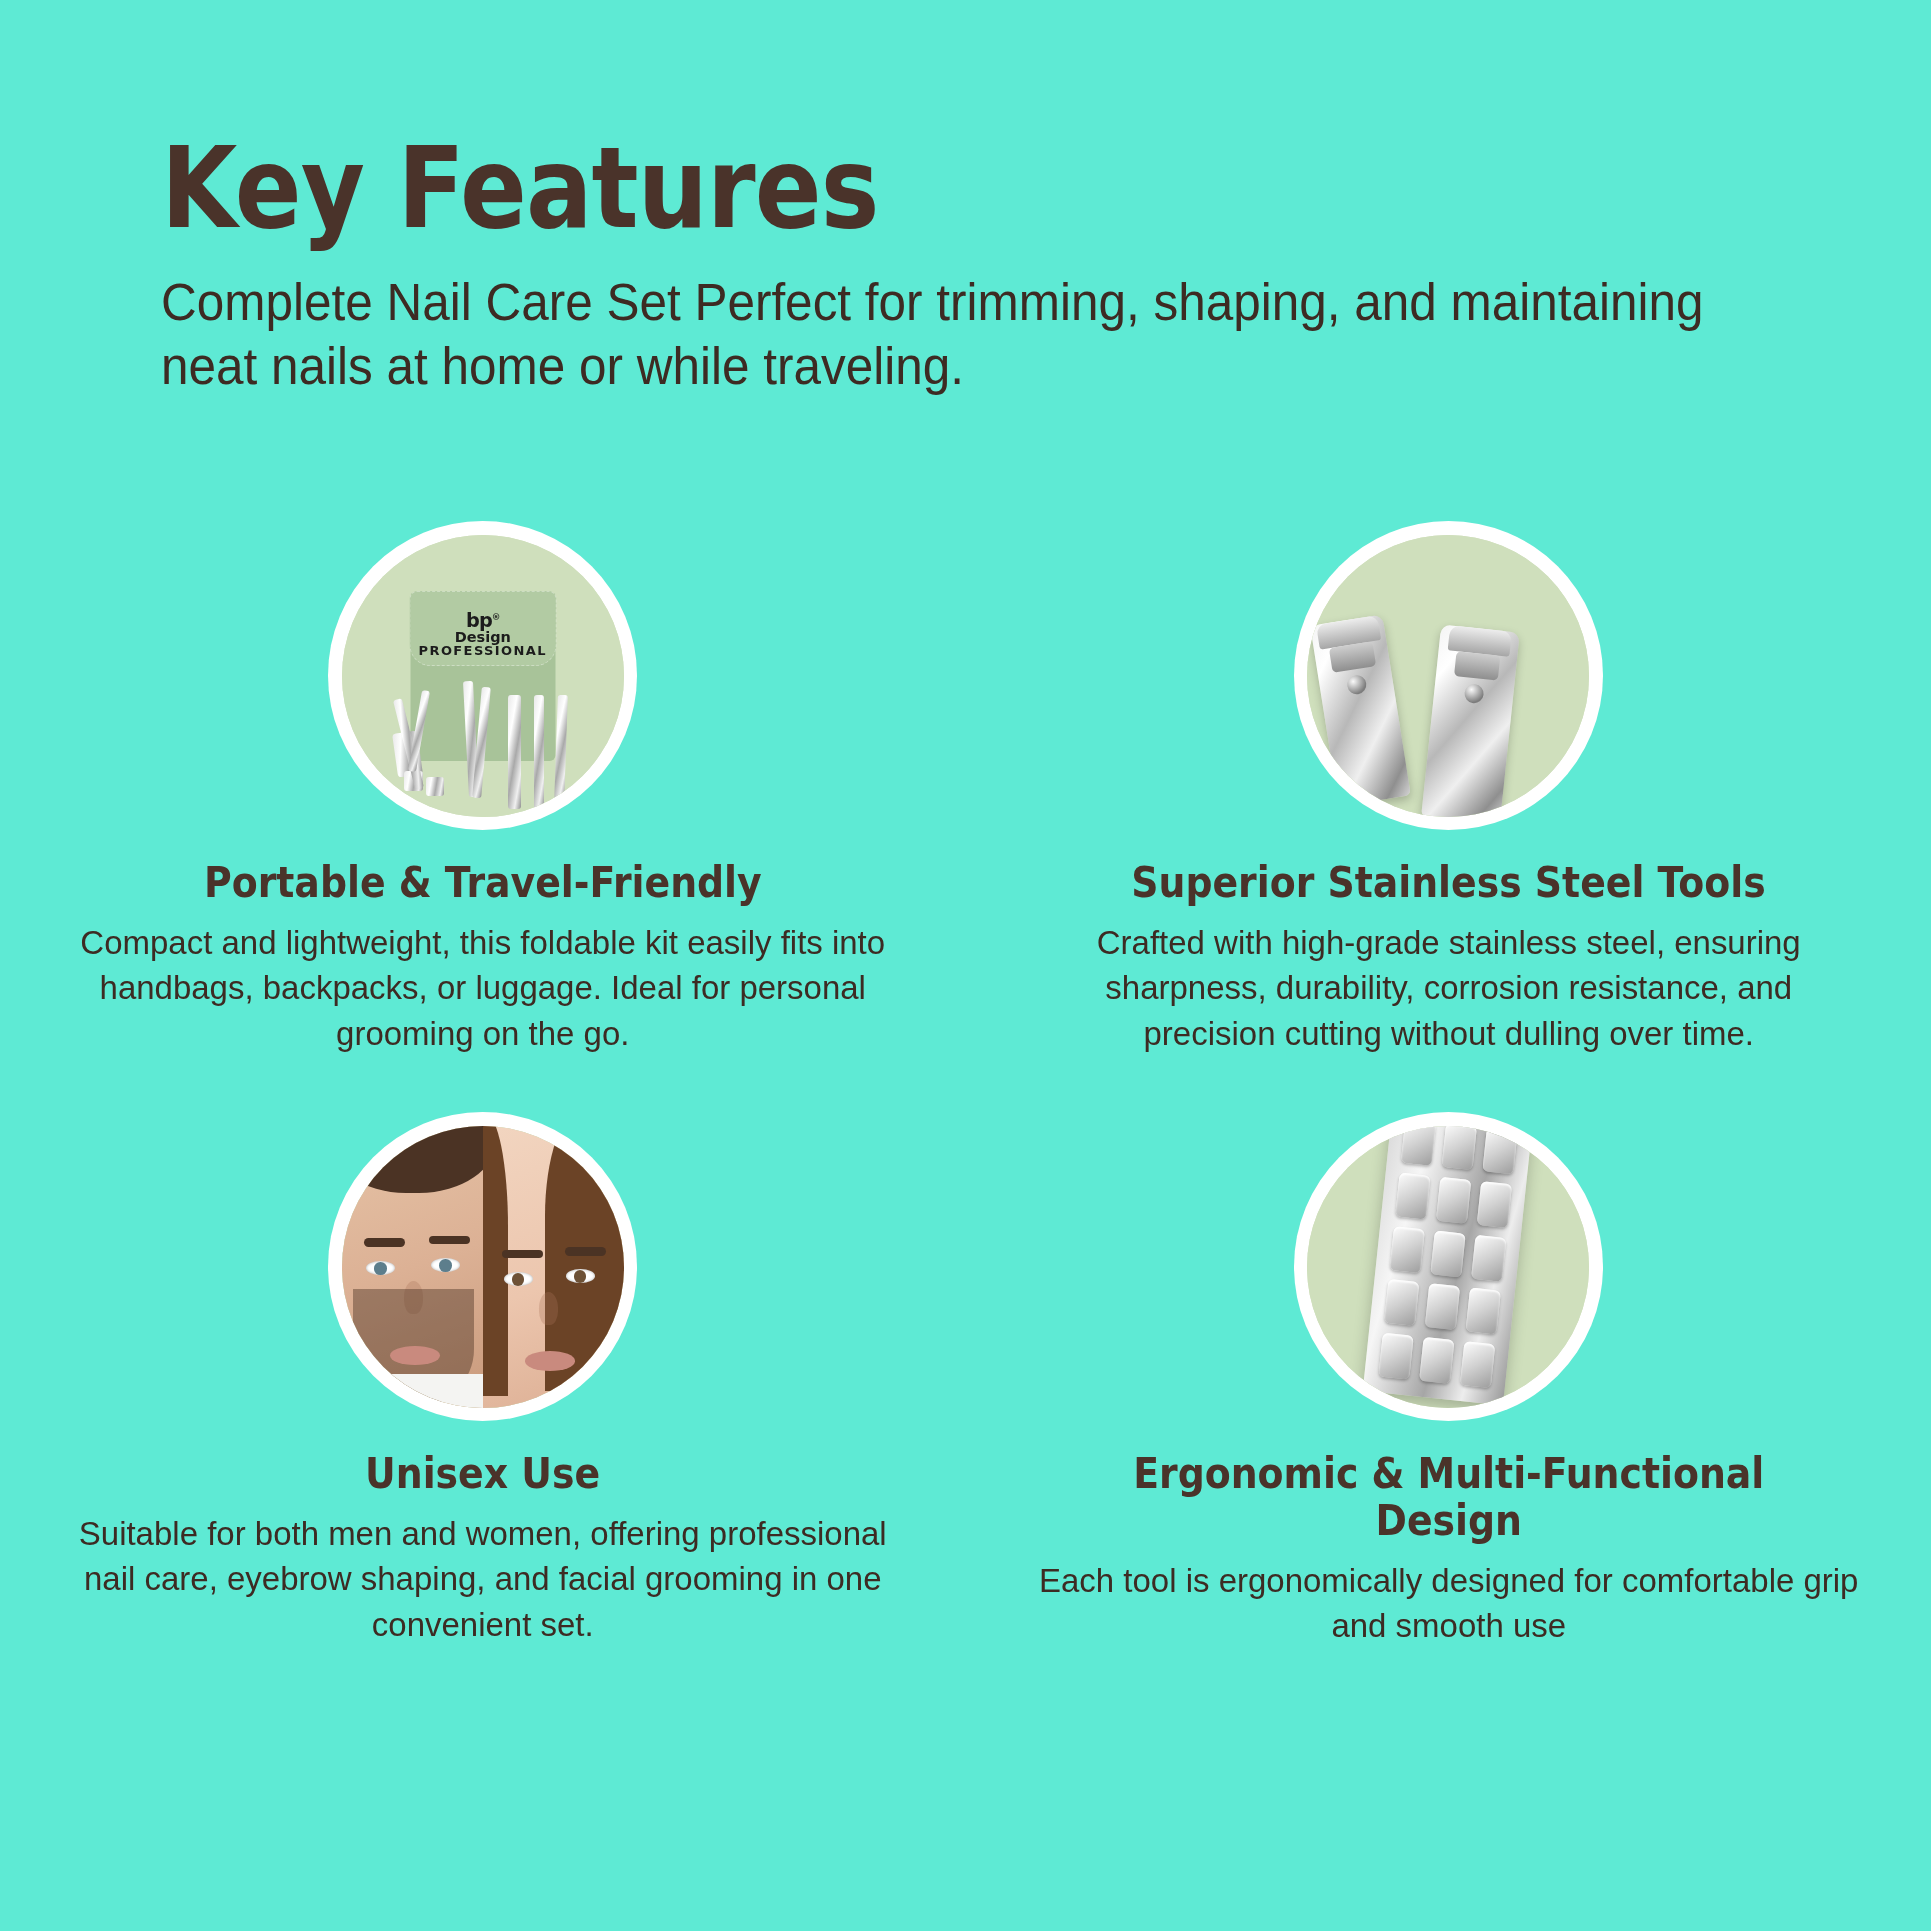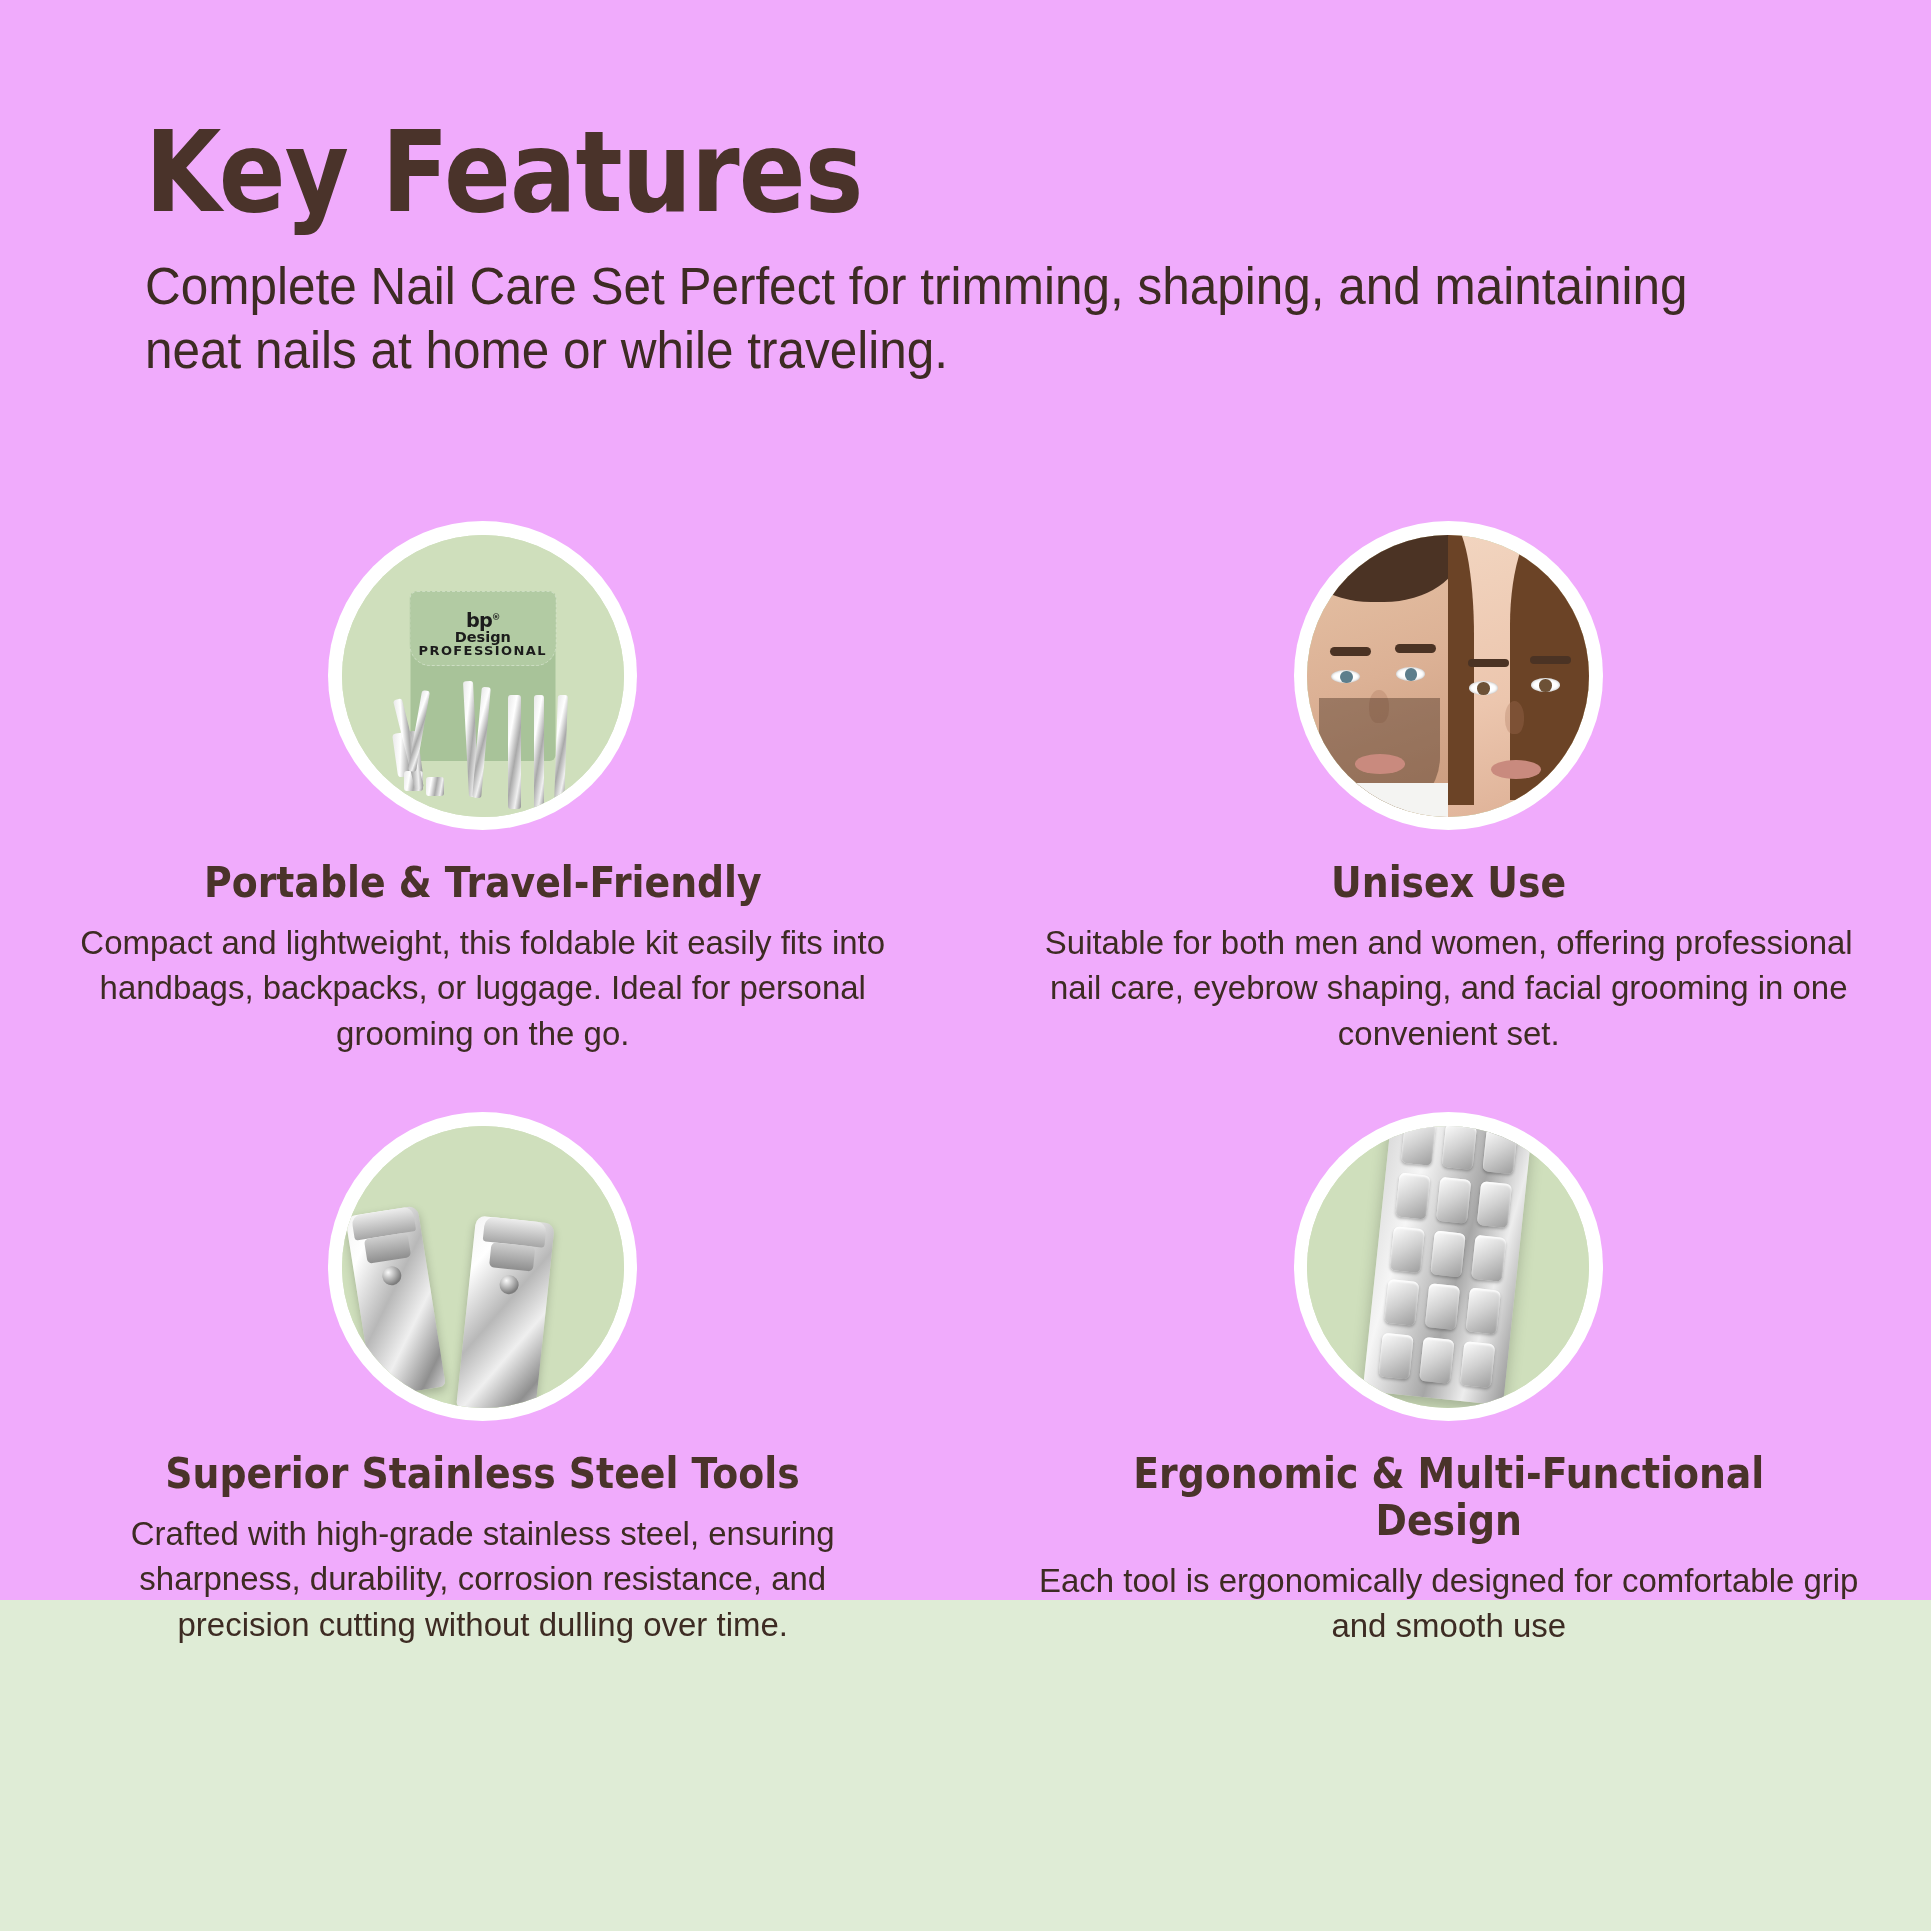--- a/index.html
+++ b/index.html
@@ -9,24 +9,24 @@
   }
 
   body {
     background:#dfecd6;
     font-family:"Liberation Sans", sans-serif;
     color:#3d2b23;
     overflow:hidden;
   }
 
   .page {
-    width:1931px; height:1600px;
+    width:1931px; height:1931px;
     position:relative;
-    background:#f0abfc;
-    padding:0;
+    background:#5eead4;
+    padding:16px;
   }
 
   
   .header {
     padding:116px 145px 0 145px;
   }
 
   .page-title {
     font-size:112px;
     font-weight:900;
@@ -265,20 +265,41 @@
             <div class="tool t3"></div>
             <div class="tool t4"></div>
             <div class="tool t5"></div>
             <div class="tool t6"></div>
             <div class="tool t7"></div>
           </div>
         </div>
       </div>
       <div class="card-title">Portable &amp; Travel-Friendly</div>
       <div class="card-desc">Compact and lightweight, this foldable kit easily fits into handbags, backpacks, or luggage. Ideal for personal grooming on the go.</div>
+    </div>
+
+    <div class="card">
+      <div class="card-media">
+        <div class="card-media-inner">
+          <div class="art-clip">
+            <div class="clipper clipper-1">
+              <div class="clip-jaw"></div>
+              <div class="clip-lever"></div>
+              <div class="clip-pin"></div>
+            </div>
+            <div class="clipper clipper-2">
+              <div class="clip-jaw"></div>
+              <div class="clip-lever"></div>
+              <div class="clip-pin"></div>
+            </div>
+          </div>
+        </div>
+      </div>
+      <div class="card-title">Superior Stainless Steel Tools</div>
+      <div class="card-desc">Crafted with high-grade stainless steel, ensuring sharpness, durability, corrosion resistance, and precision cutting without dulling over time.</div>
     </div>
 
     <div class="card">
       <div class="card-media">
         <div class="card-media-inner">
           <div class="art-faces">
             <div class="face face-m">
               <div class="hair hair-m"></div>
               <div class="brow" style="left:16%;top:40%"></div>
               <div class="brow" style="left:62%;top:39%"></div>
@@ -310,41 +331,20 @@
           </div>
         </div>
       </div>
       <div class="card-title">Unisex Use</div>
       <div class="card-desc">Suitable for both men and women, offering professional nail care, eyebrow shaping, and facial grooming in one convenient set.</div>
     </div>
 
     <div class="card">
       <div class="card-media">
         <div class="card-media-inner">
-          <div class="art-clip">
-            <div class="clipper clipper-1">
-              <div class="clip-jaw"></div>
-              <div class="clip-lever"></div>
-              <div class="clip-pin"></div>
-            </div>
-            <div class="clipper clipper-2">
-              <div class="clip-jaw"></div>
-              <div class="clip-lever"></div>
-              <div class="clip-pin"></div>
-            </div>
-          </div>
-        </div>
-      </div>
-      <div class="card-title">Superior Stainless Steel Tools</div>
-      <div class="card-desc">Crafted with high-grade stainless steel, ensuring sharpness, durability, corrosion resistance, and precision cutting without dulling over time.</div>
-    </div>
-
-    <div class="card">
-      <div class="card-media">
-        <div class="card-media-inner">
           <div class="art-file">
             <div class="file-body">
               <div class="grip-cell"></div>
                 <div class="grip-cell"></div>
                 <div class="grip-cell"></div>
               <div class="grip-cell"></div>
                 <div class="grip-cell"></div>
                 <div class="grip-cell"></div>
               <div class="grip-cell"></div>
                 <div class="grip-cell"></div>

